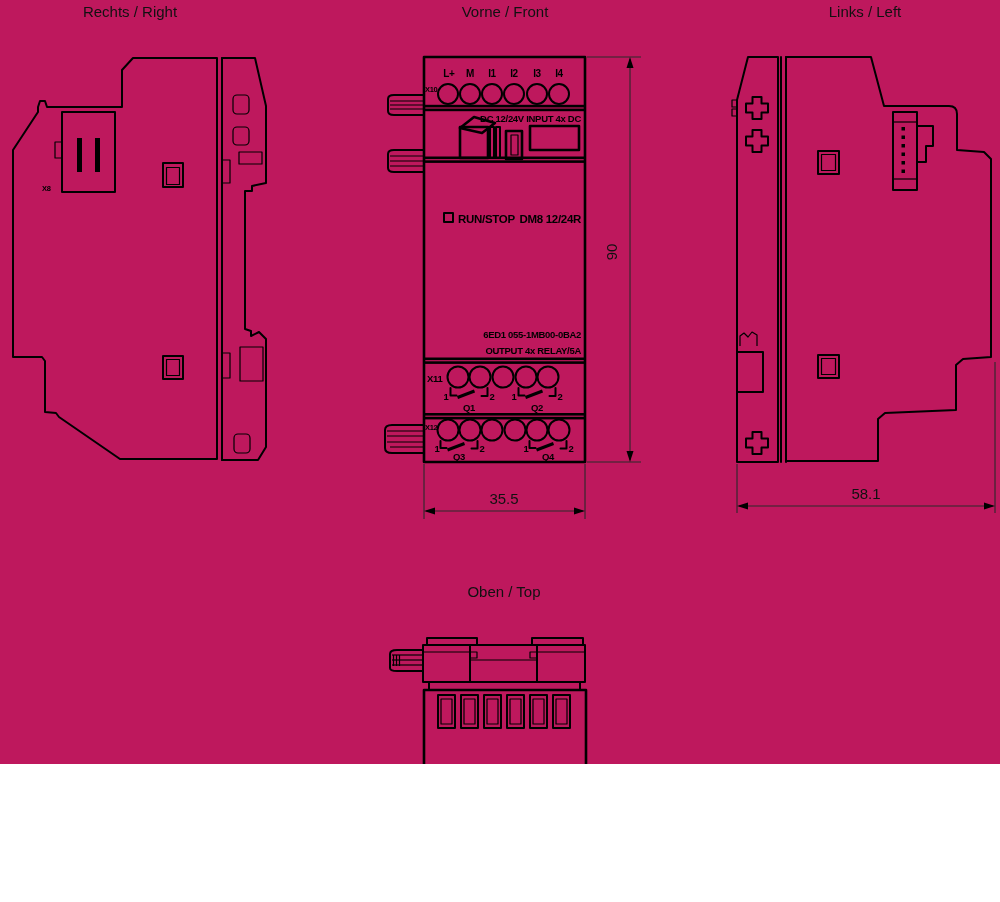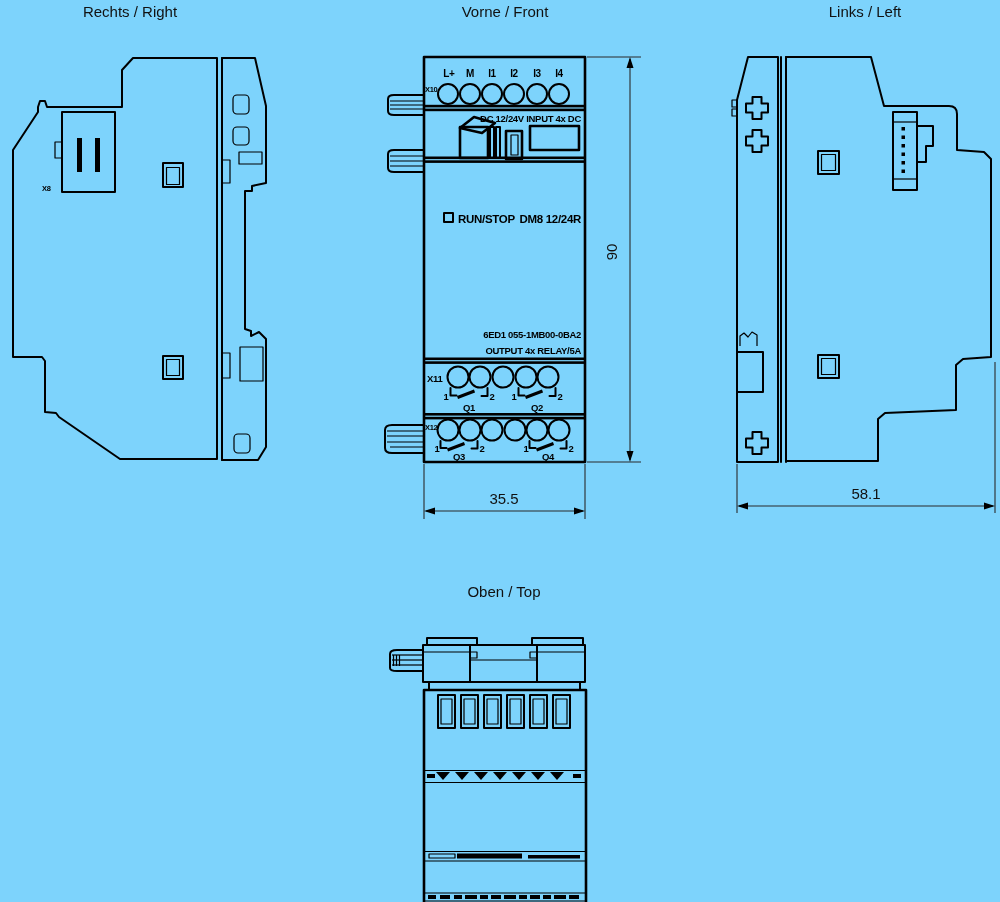--- a/index.html
+++ b/index.html
@@ -1,16 +1,16 @@
 <!DOCTYPE html>
 <html><head>
 <meta charset="utf-8">
 <style>
   html,body{margin:0;padding:0;background:#fff;}
-  .canvas{position:relative;width:1000px;height:902px;background:#7dd3fc;overflow:hidden;
+  .canvas{position:relative;width:1000px;height:764px;background:#be185d;overflow:hidden;
           font-family:"Liberation Sans",sans-serif;}
   svg{position:absolute;left:0;top:0;}
   .ln{fill:none;stroke:#000;stroke-width:2;stroke-linejoin:round;stroke-linecap:round;}
   .ln3{fill:none;stroke:#000;stroke-width:2.6;stroke-linejoin:round;}
   .thin{fill:none;stroke:#000;stroke-width:1.2;stroke-linejoin:round;}
   .dim{fill:none;stroke:#2a2a2a;stroke-width:1.1;}
   .blk{fill:#000;stroke:none;}
   .t-head{font:15px "Liberation Sans",sans-serif;fill:#111;}
   .t-dim{font:15px "Liberation Sans",sans-serif;fill:#111;}
   .t-panel{font-family:"Liberation Sans",sans-serif;font-weight:bold;fill:#000;letter-spacing:-0.3px;}

